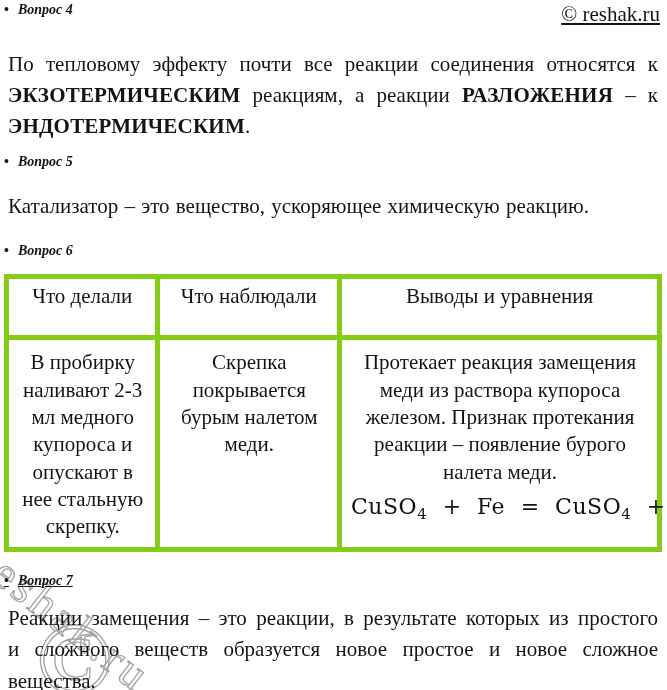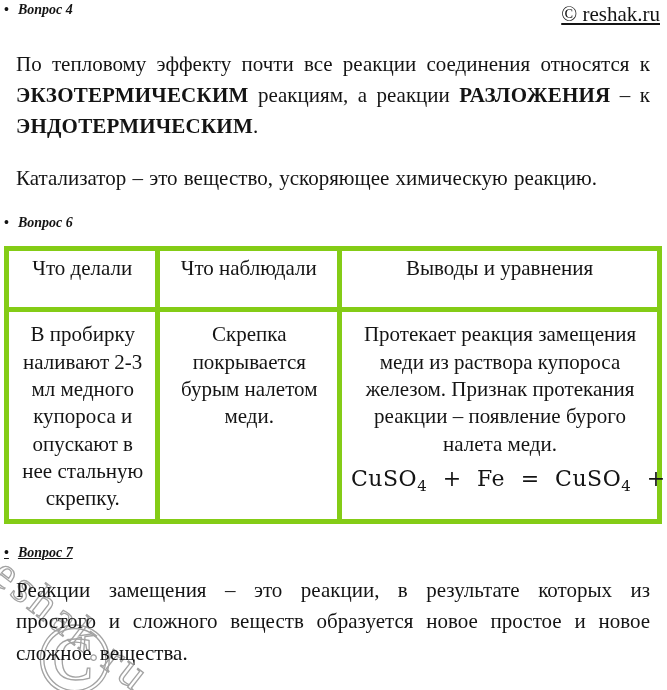--- a/index.html
+++ b/index.html
@@ -38,21 +38,21 @@
     font-style: normal;
     font-weight: normal;
     font-size: 21px;
     padding-right: 2px;
     text-decoration: underline;
   }
   
   .para {
     text-align: justify;
     line-height: 1.48;
-    margin: 12px;
+    margin: 4px;
     word-spacing: 3px;
   }
   .para b { letter-spacing: 0.2px; }
   #p-q4 { margin-top: 22px; }
   #h-q5 { margin-top: 12px; }
   #p-q5 { margin-top: 21px; word-spacing: 1px; }
   #h-q6 { margin-top: 21px; }
   #h-q7 { margin-top: 21px; text-decoration: underline; }
   #p-q7 { margin-top: 14px; line-height: 1.52; }
   
@@ -131,20 +131,23 @@
 
   <div class="topbar">
     <div class="qheading">
       <span class="bullet">•</span><span>Вопрос 4</span>
     </div>
     <div class="copyright">© reshak.ru</div>
   </div>
 
   <p class="para" id="p-q4"><span>По тепловому эффекту почти все реакции соединения относятся к </span><b>ЭКЗОТЕРМИЧЕСКИМ</b><span> реакциям, а реакции </span><b>РАЗЛОЖЕНИЯ</b><span> – к </span><b>ЭНДОТЕРМИЧЕСКИМ</b><span>.</span></p>
 
+  <div class="qheading" id="h-q5">
+    <span class="bullet">•</span><span>Вопрос 5</span>
+  </div>
   <p class="para" id="p-q5">Катализатор – это вещество, ускоряющее химическую реакцию.</p>
 
   <div class="qheading" id="h-q6">
     <span class="bullet">•</span><span>Вопрос 6</span>
   </div>
 
   <table class="lab">
     <colgroup>
         <col class="c1">
         <col class="c2">

